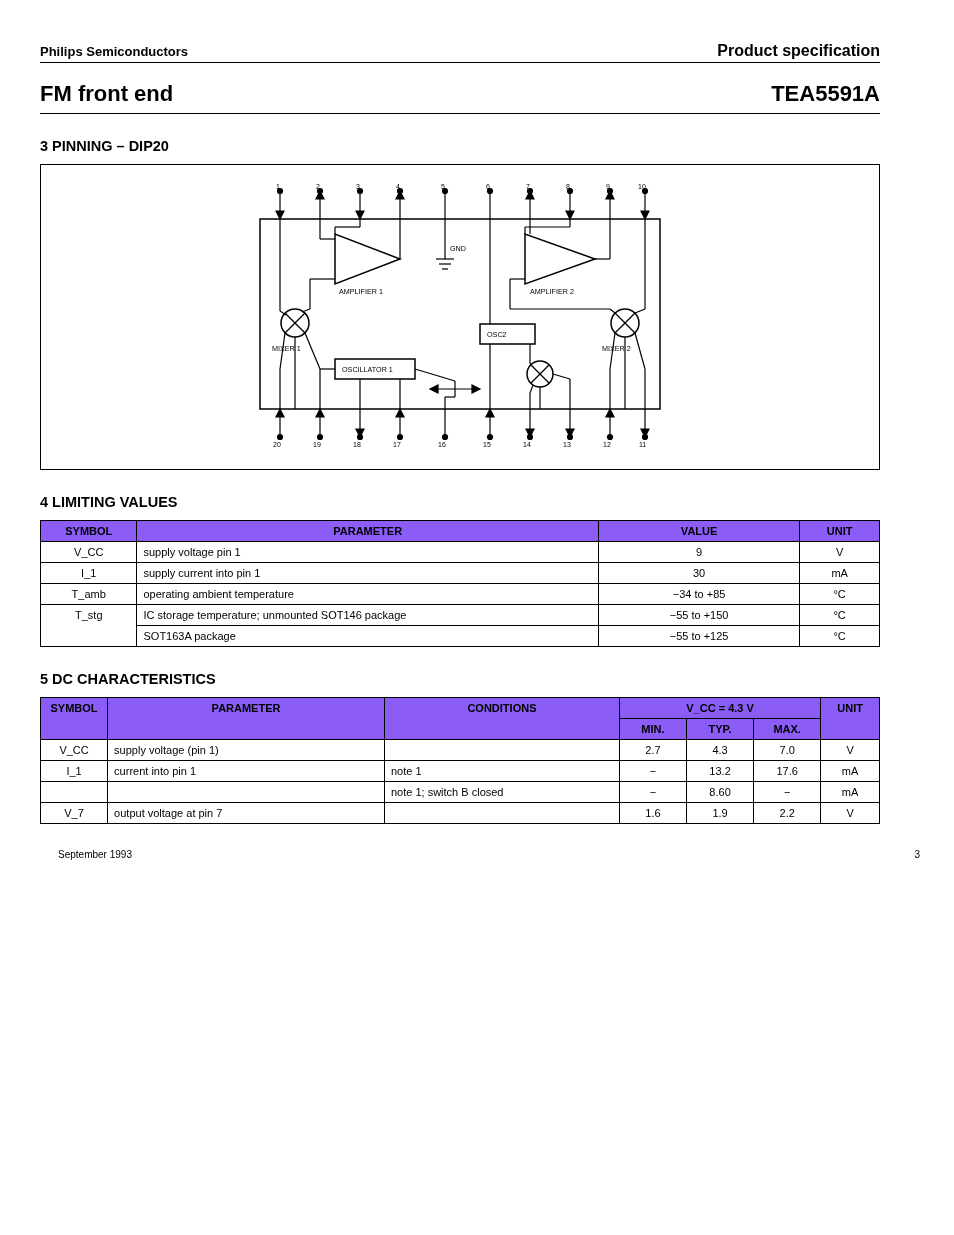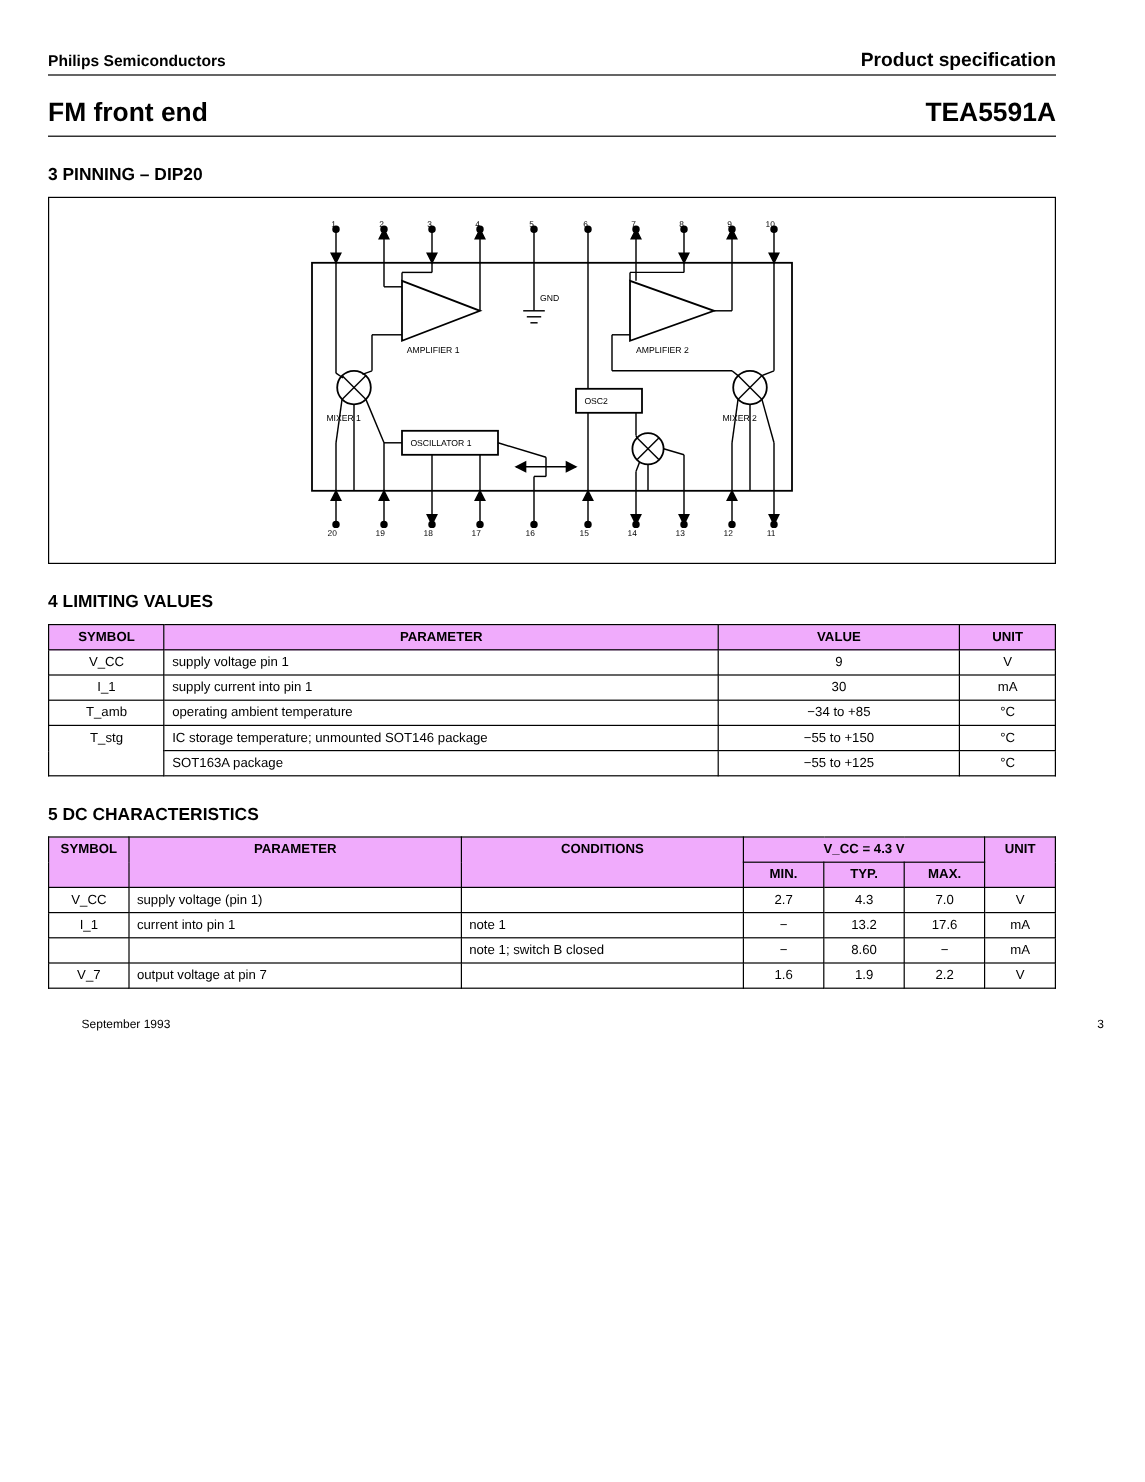--- a/index.html
+++ b/index.html
@@ -57,21 +57,21 @@
     font-size: 11px;
   }
   table.spec th, table.spec td {
     border: 1.5px solid #000;
     padding: 4px 6px;
     vertical-align: top;
   }
   table.spec th {
     font-weight: bold;
     text-align: center;
-    background: #f0abfc;
+    background: #8b5cf6;
   }
   .t1-c1 { width: 11.5%; }
   .t1-c2 { width: 55.0%; text-align: left; }
   .t1-c3 { width: 24.0%; }
   .t1-c4 { width: 9.5%; }
   .t2-c1 { width: 8%; }
   .t2-c2 { width: 33%; text-align: left; }
   .t2-c3 { width: 28%; text-align: left; }
   .t2-c4 { width: 8%; }
   .t2-c5 { width: 8%; }
@@ -388,15 +388,15 @@
       <td class="left">output voltage at pin 7</td>
       <td class="left"></td>
       <td class="center">1.6</td>
       <td class="center">1.9</td>
       <td class="center">2.2</td>
       <td class="center">V</td>
     </tr>
   </tbody>
     </table>
 
-  <div style="position:absolute; left:68px; bottom:24px; font-size:10px;">September 1993</div>
+  <div style="position:absolute; left:58px; bottom:24px; font-size:10px;">September 1993</div>
   <div class="page-num">3</div>
 </div>
 
 </body></html>

